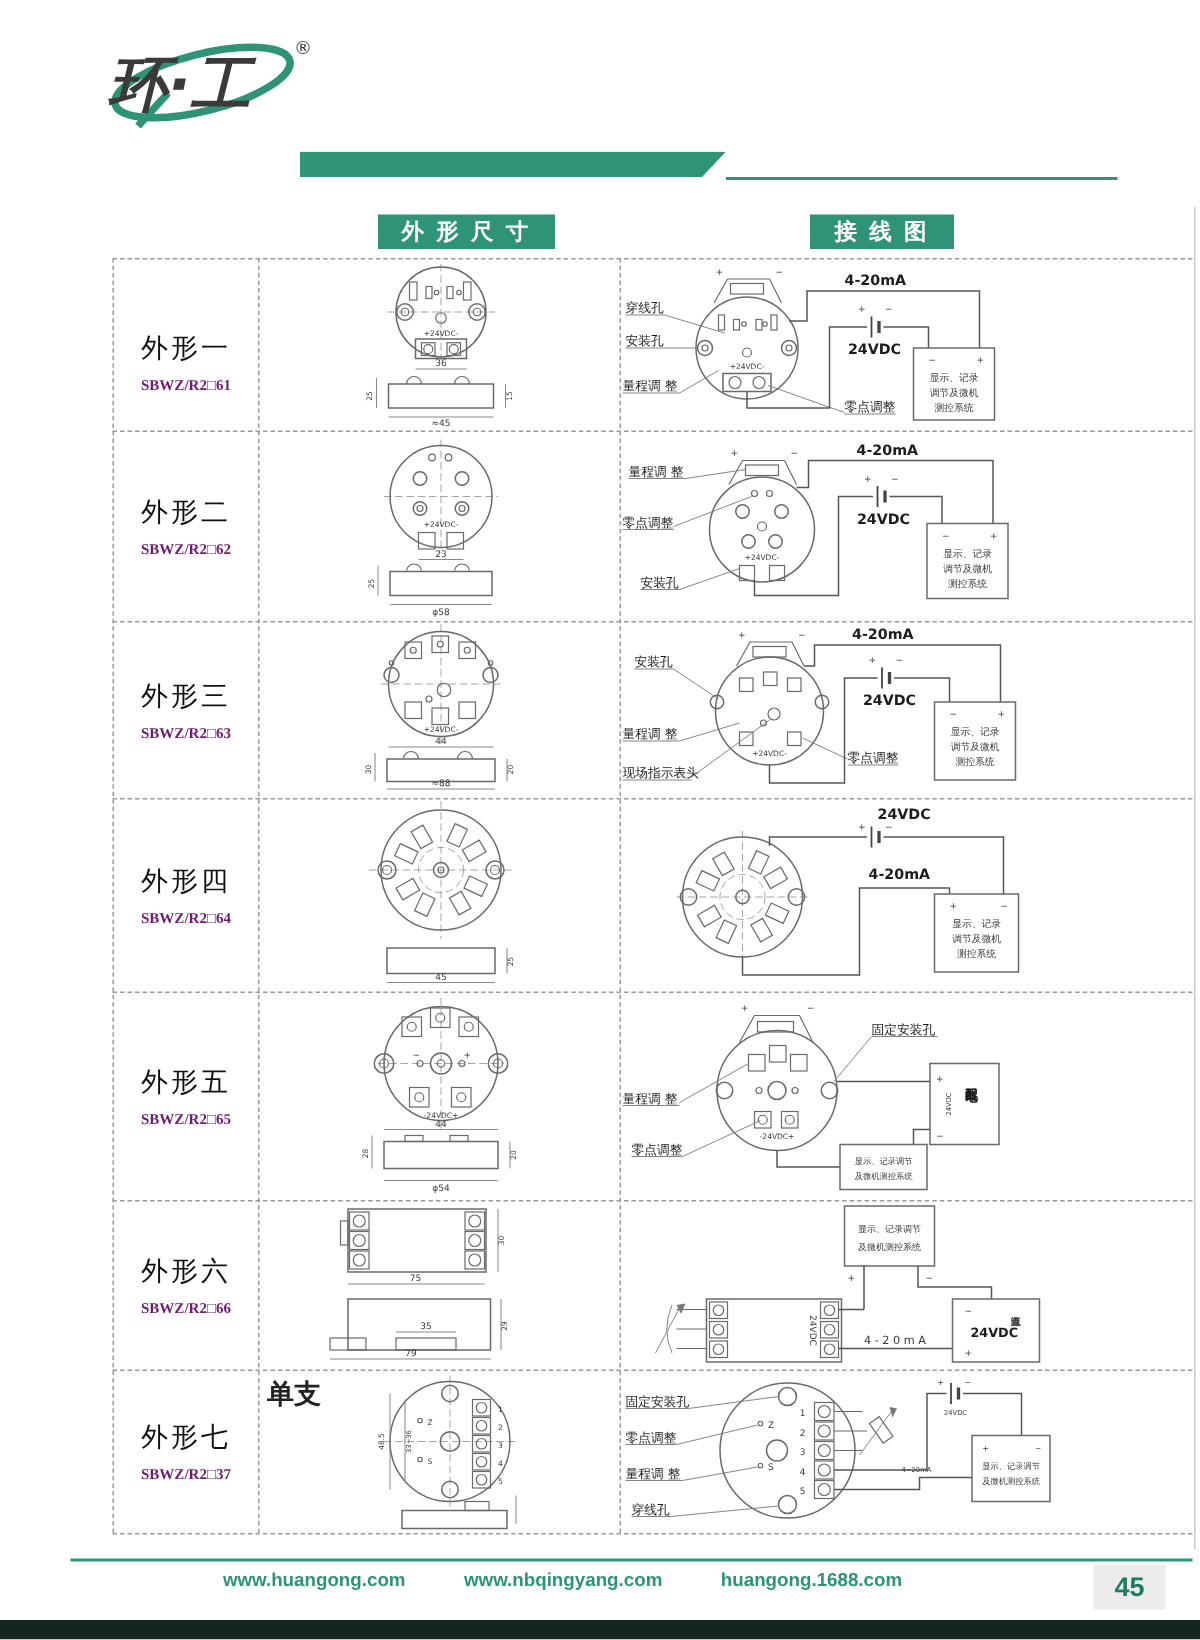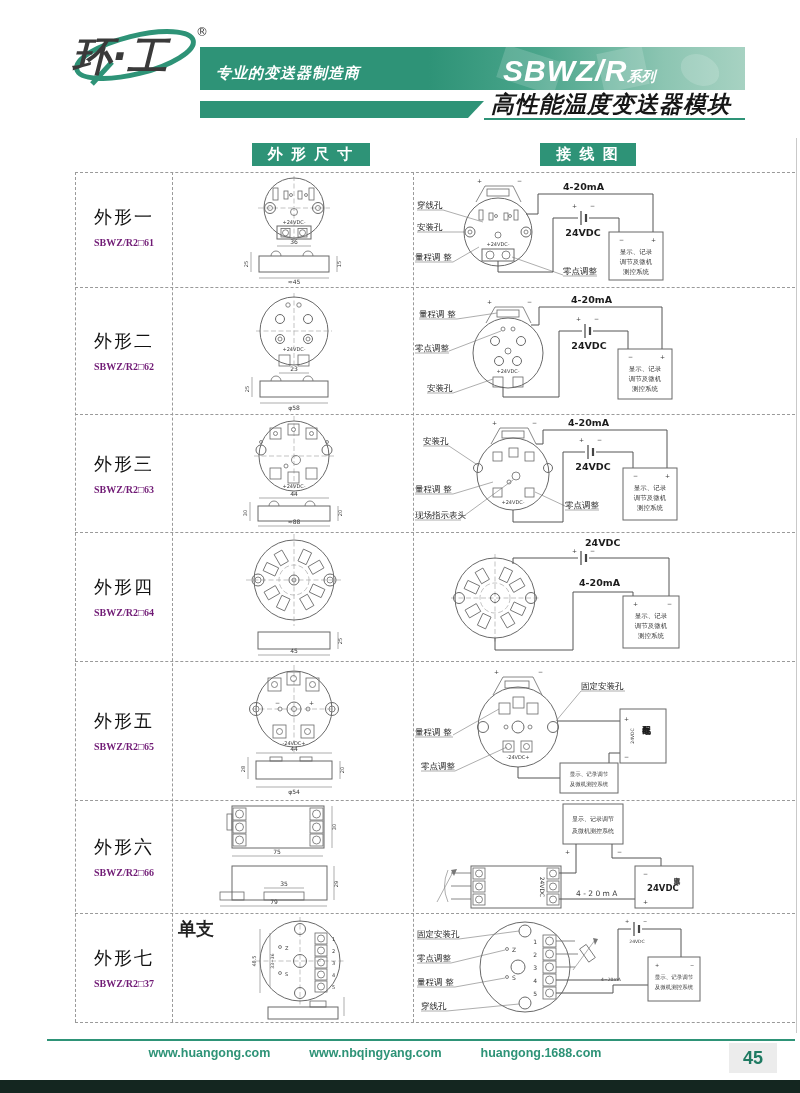--- a/index.html
+++ b/index.html
@@ -61,49 +61,41 @@
 </head>
 <body>
 
 <div class="abs" style="left:0;top:0;width:776px;height:140px;">
   <svg class="abs" style="left:40px;top:22px;" width="175" height="72" viewBox="0 0 175 72">
     <ellipse cx="95" cy="33" rx="60" ry="19" transform="rotate(-14 95 33)" fill="none" stroke="#2e9377" stroke-width="5"></ellipse>
     <path d="M52,62 L72,40" stroke="#2e9377" stroke-width="5" fill="none"></path>
     <text x="32" y="48" font-size="40" font-weight="bold" font-style="italic" fill="#2e9377">环·工</text>
     <text x="156" y="14" font-size="12" fill="#2e9377">®</text>
   </svg>
-  <div class="banner">
-    <div class="ghost" style="left:300px;top:6px;width:60px;height:34px;transform:rotate(18deg);"></div>
-    <div class="ghost" style="left:400px;top:2px;width:46px;height:40px;transform:rotate(-12deg);"></div>
-    <div class="ghost" style="left:480px;top:8px;width:40px;height:30px;transform:rotate(25deg);border-radius:50%;"></div>
-    <div class="banner-slogan">专业的变送器制造商</div>
-    <div class="series-wrap"><span class="series-main">SBWZ/R</span><span class="series-suffix">系列</span></div>
-  </div>
   <div class="title-strip"></div>
-  <div class="prod-title">高性能温度变送器模块</div>
   <div class="title-underline"></div>
 </div>
 
 <div class="sec-header" style="left:252px;width:118px;">外 形 尺 寸</div>
 <div class="sec-header" style="left:540px;width:96px;">接 线 图</div>
 
 <div class="hline" style="top:172px;"></div>
 <div class="hline" style="top:287px;"></div>
 <div class="hline" style="top:414px;"></div>
 <div class="hline" style="top:532px;"></div>
 <div class="hline" style="top:661px;"></div>
 <div class="hline" style="top:800px;"></div>
 <div class="hline" style="top:913px;"></div>
 <div class="hline" style="top:1022px;"></div>
 <div class="vline" style="left:75px;"></div>
 <div class="vline" style="left:172px;"></div>
 <div class="vline" style="left:413px;"></div>
 <div class="edge"></div>
 
-<div class="row-label" style="top:169px;height:115px;">
+<div class="row-label" style="top:184px;height:115px;">
   <div class="shape-name">外形一</div>
   <div class="model">SBWZ/R2□61</div>
 </div>
 <div class="row-label" style="top:287px;height:127px;">
   <div class="shape-name">外形二</div>
   <div class="model">SBWZ/R2□62</div>
 </div>
 <div class="row-label" style="top:414px;height:118px;">
   <div class="shape-name">外形三</div>
   <div class="model">SBWZ/R2□63</div>

